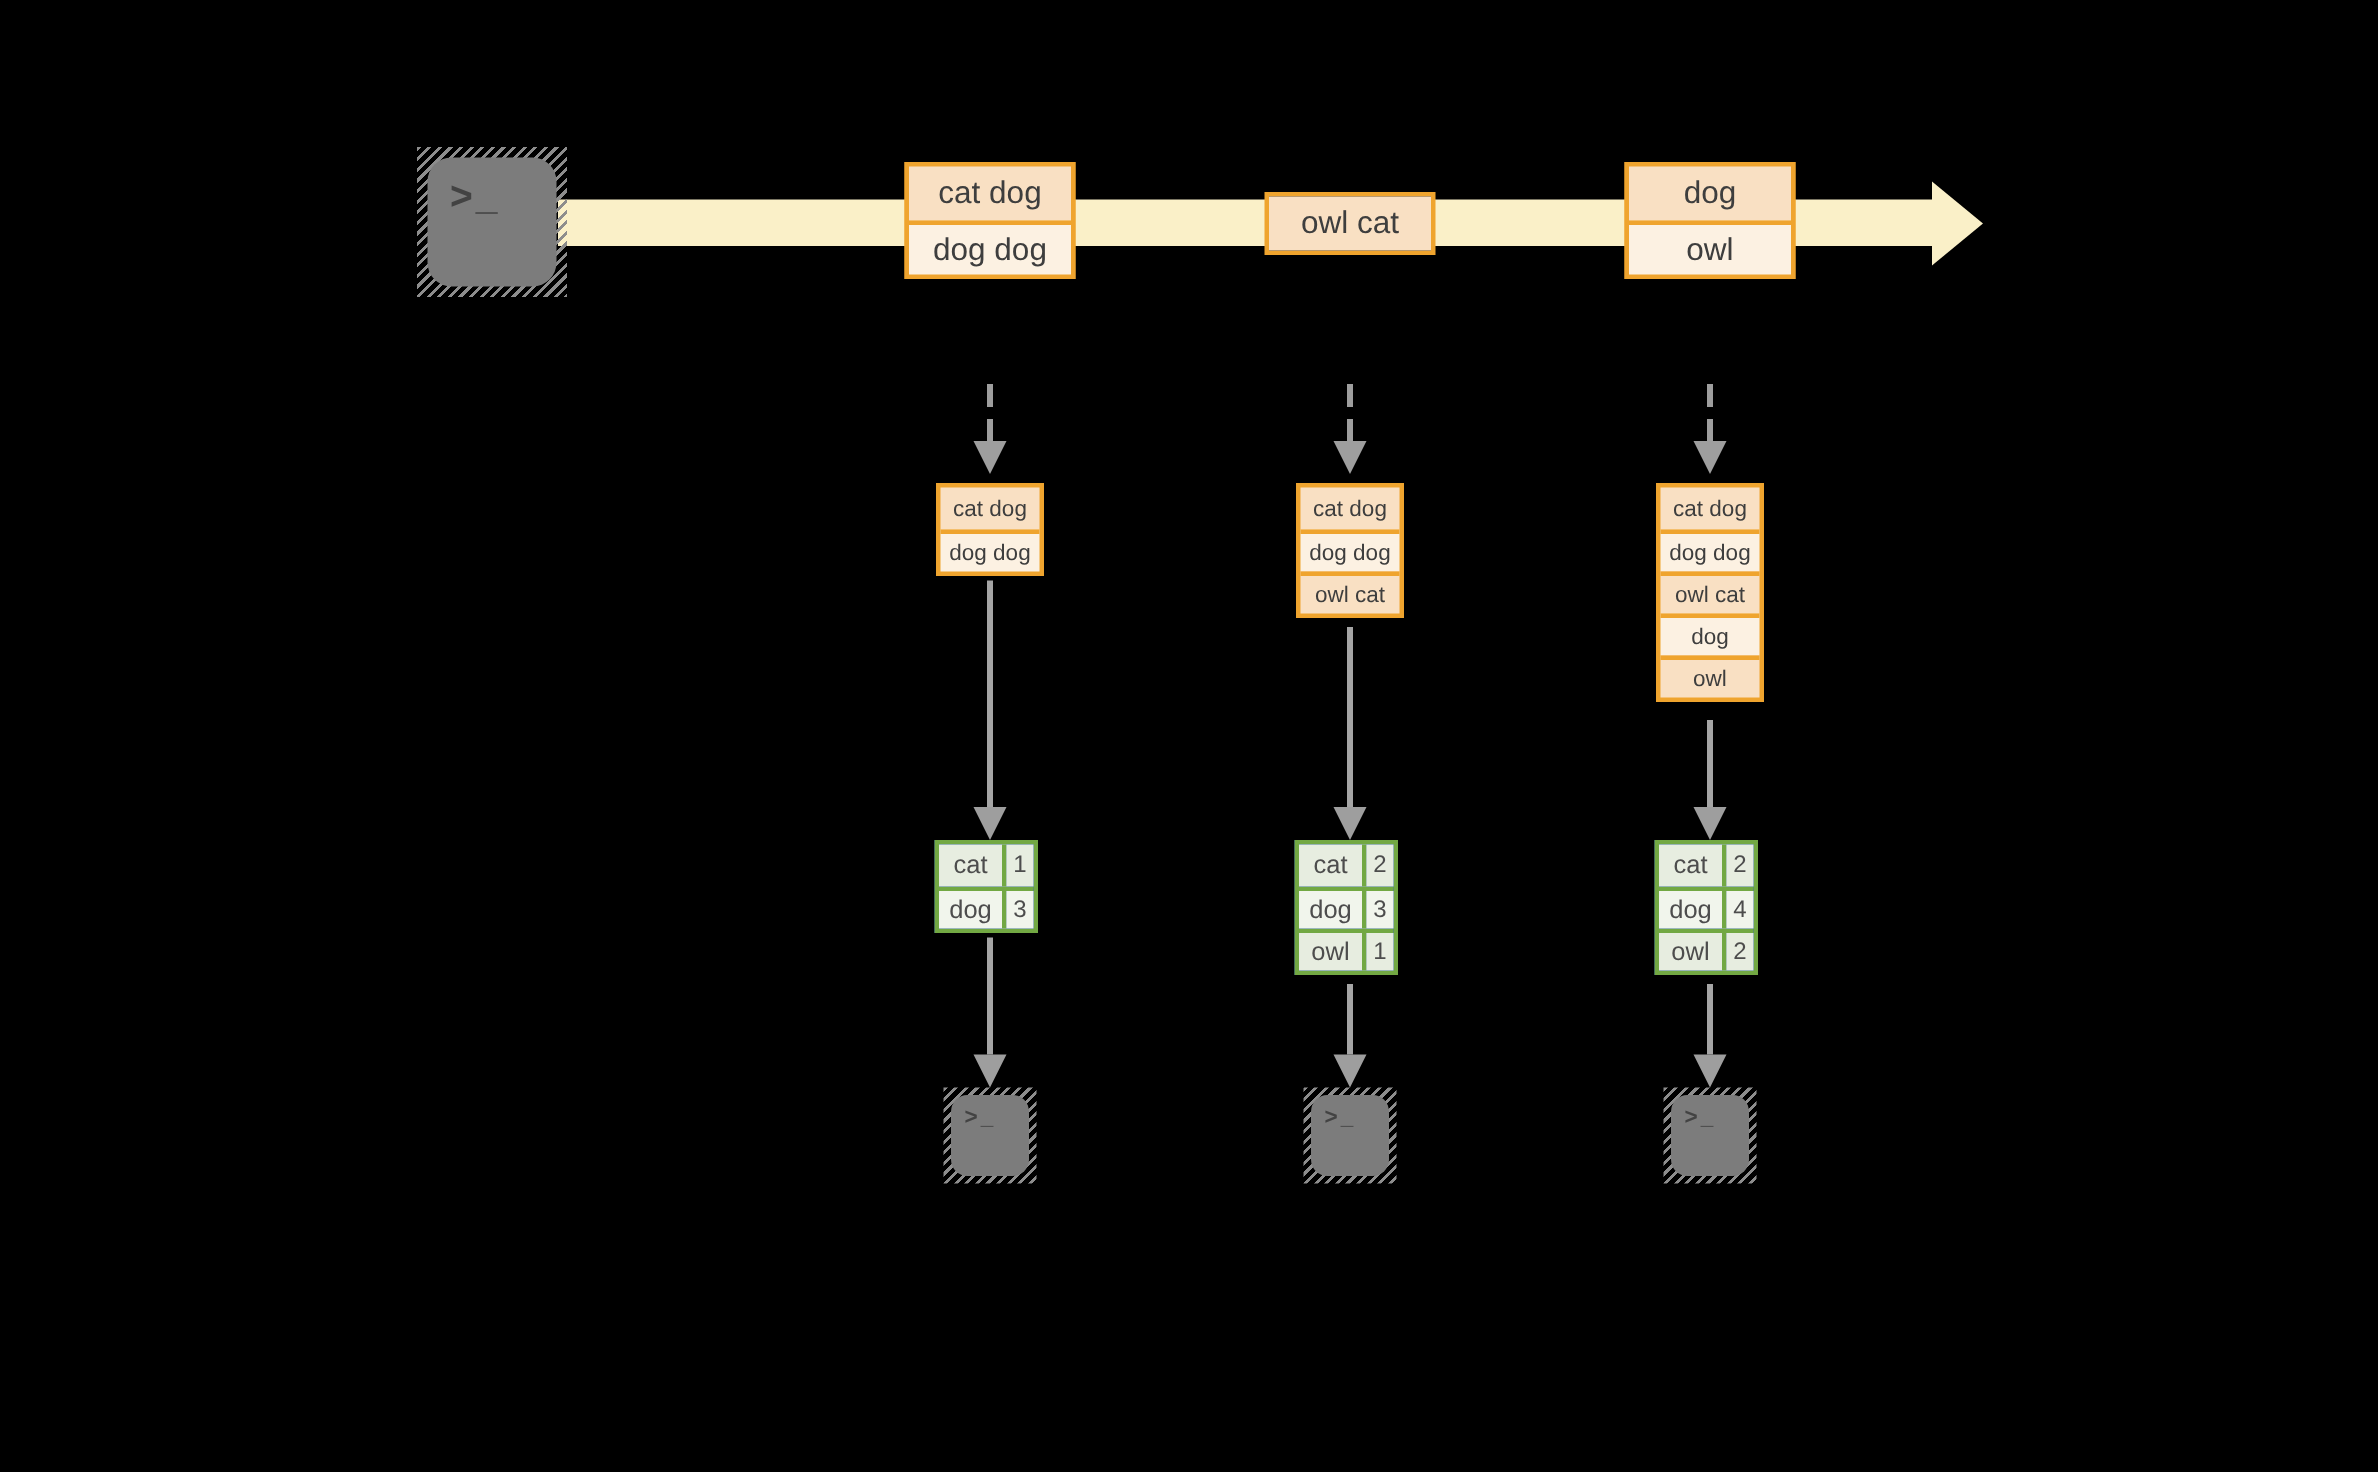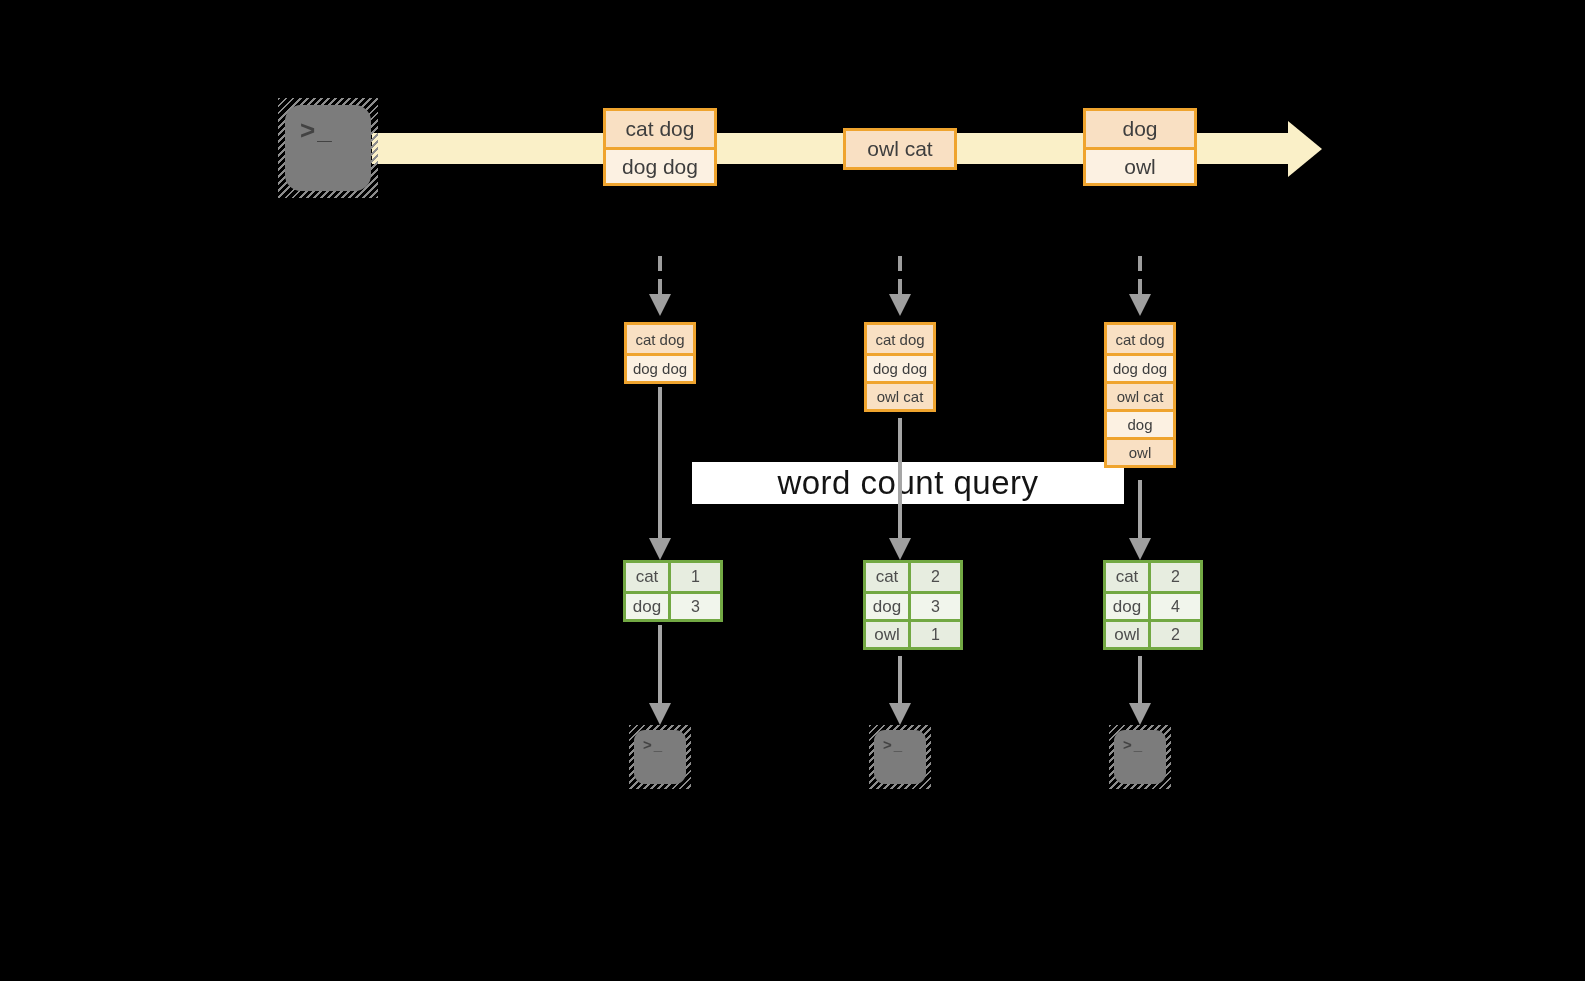--- a/index.html
+++ b/index.html
@@ -45,21 +45,21 @@
           border-left:11px solid transparent; border-right:11px solid transparent;
           border-top:22px solid #9E9E9E; }
   .vline { position:absolute; width:4px; background:#A5A5A5; z-index:2; }
 
   
   .banner { position:absolute; left:692px; top:462px; width:432px; height:42px;
           background:#FFFFFF; z-index:1; display:flex; align-items:center; justify-content:center;
           font-size:33px; font-weight:300; color:#141414; letter-spacing:0.5px; }
 
   
-  .gtable { position:absolute; width:100px; border:3px solid #72A843; z-index:3;
+  .gtable { position:absolute; width:69px; border:3px solid #72A843; z-index:3;
           background:#1d4ed8; top:560px; }
   .grow { display:flex; height:28px; border-top:3px solid #72A843; }
   .grow:first-child { border-top:none; }
   .gword { width:45px; border-right:3px solid #72A843; display:flex;
           align-items:center; justify-content:center; font-size:17px; color:#4D4D4D; }
   .gcount { flex:1; display:flex; align-items:center; justify-content:center;
           font-size:16px; color:#4D4D4D; }
   .grow-a .gword, .grow-a .gcount { background:#E7EDE0; }
   .grow-b .gword, .grow-b .gcount { background:#F1F5EC; }
 </style>
@@ -82,21 +82,20 @@
     <div class="ocell cream">dog dog</div>
   </div>
   <div class="obox stream-box" style="left:843px;top:128px">
     <div class="ocell peach">owl cat</div>
   </div>
   <div class="obox stream-box" style="left:1083px;top:108px">
     <div class="ocell peach">dog</div>
     <div class="ocell cream">owl</div>
   </div>
 
-  <div class="banner">word count query</div>
 
   <div class="dash-stem" style="left:658px"></div>
   <div class="arrow-head" style="left:649px;top:294px"></div>
 
   <div class="obox stack-box" style="left:624px;top:322px">
     <div class="ocell peach">cat dog</div>
     <div class="ocell cream">dog dog</div>
   </div>
 
   <div class="vline" style="left:658px;top:387px;height:151px"></div>

